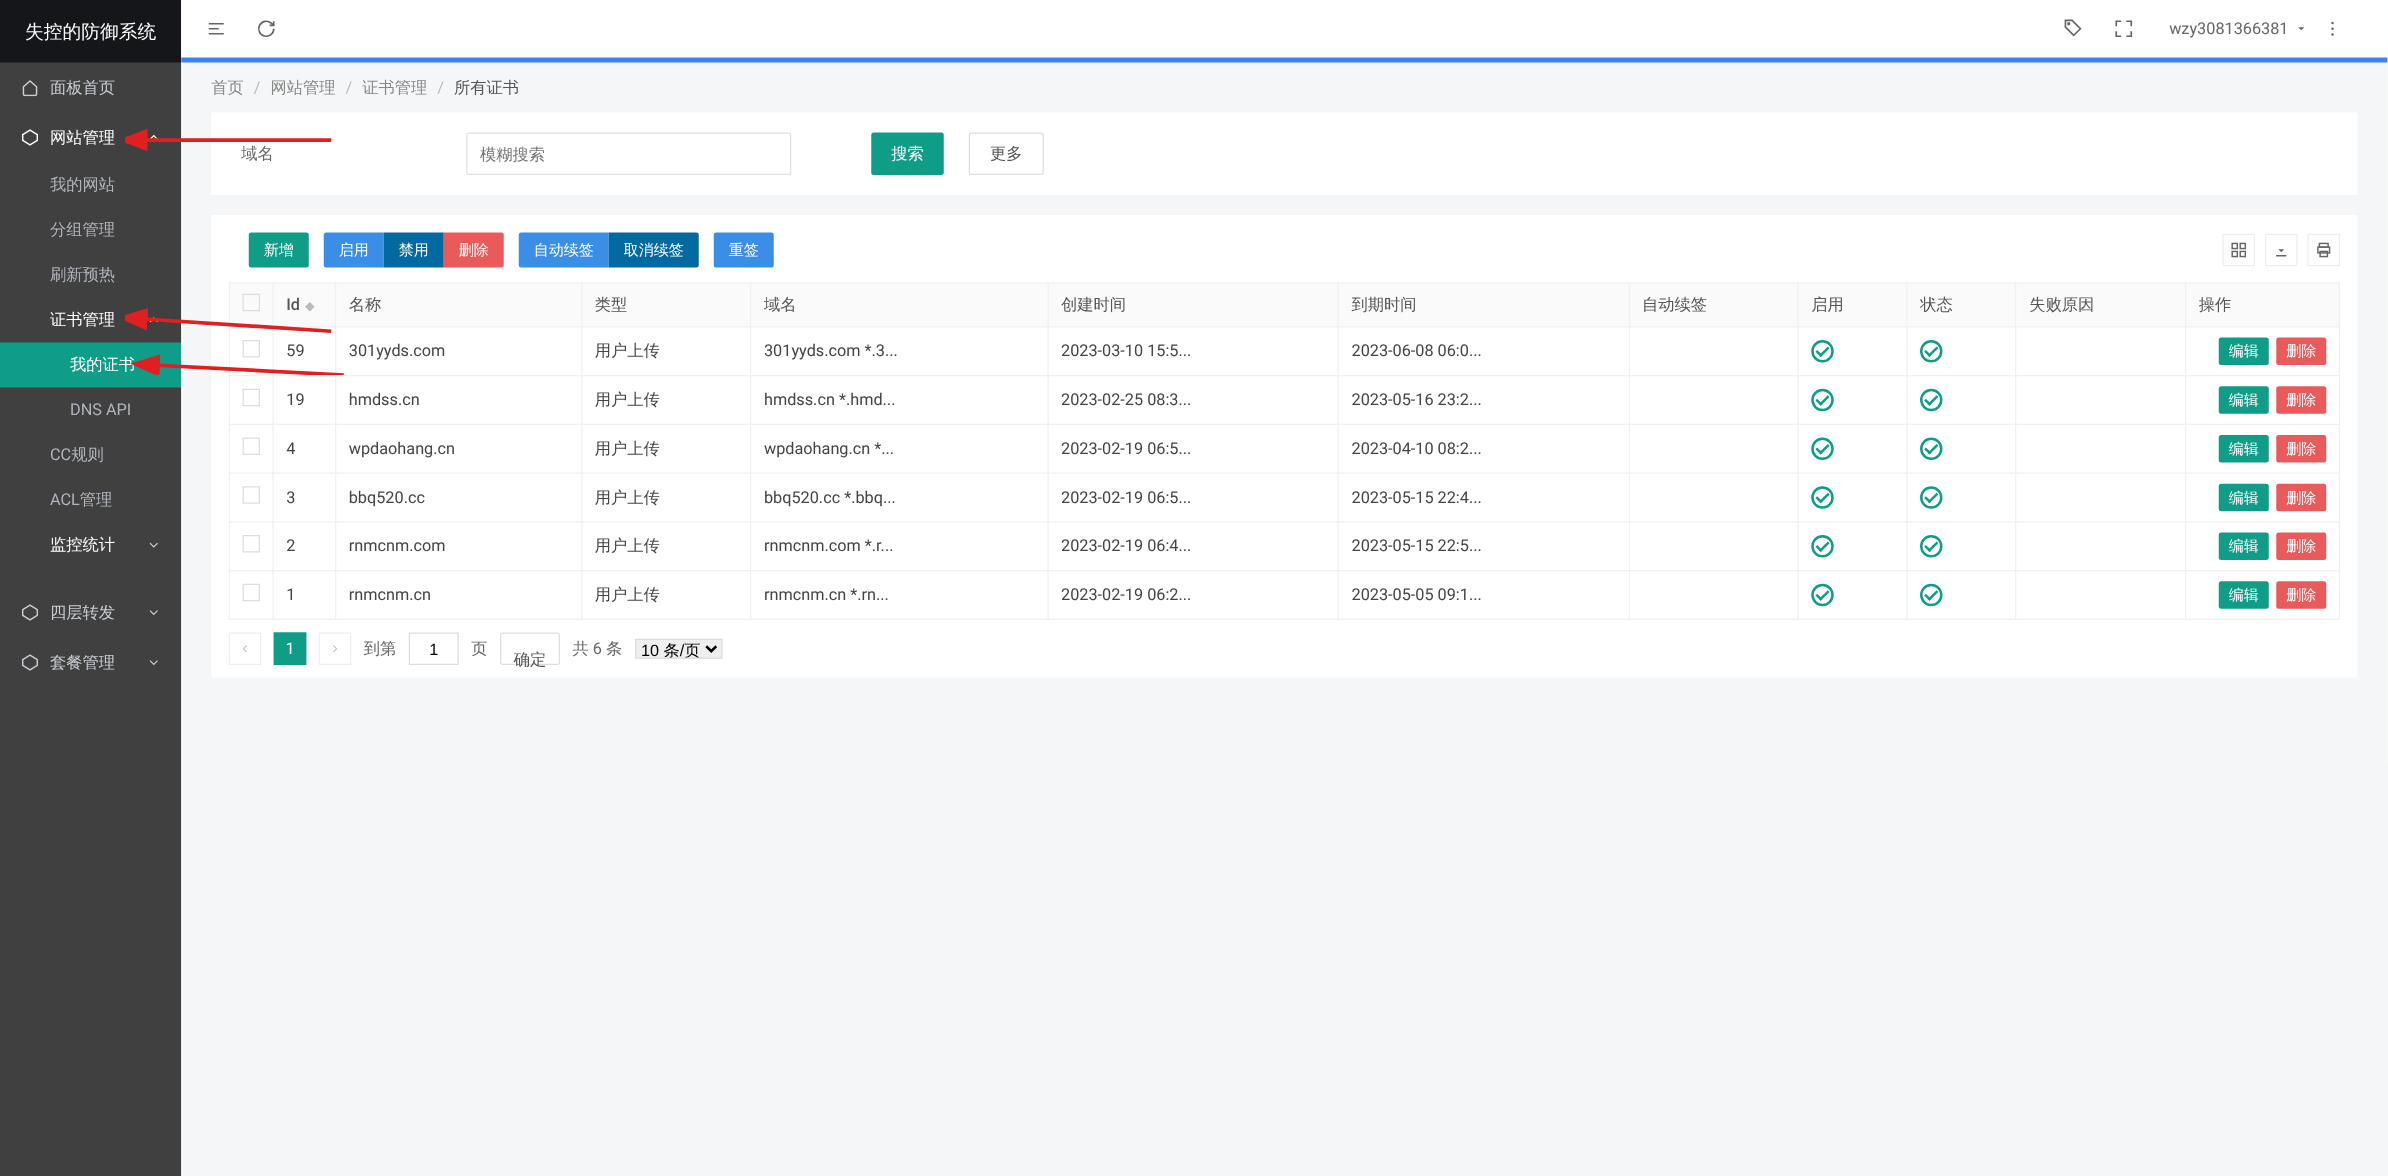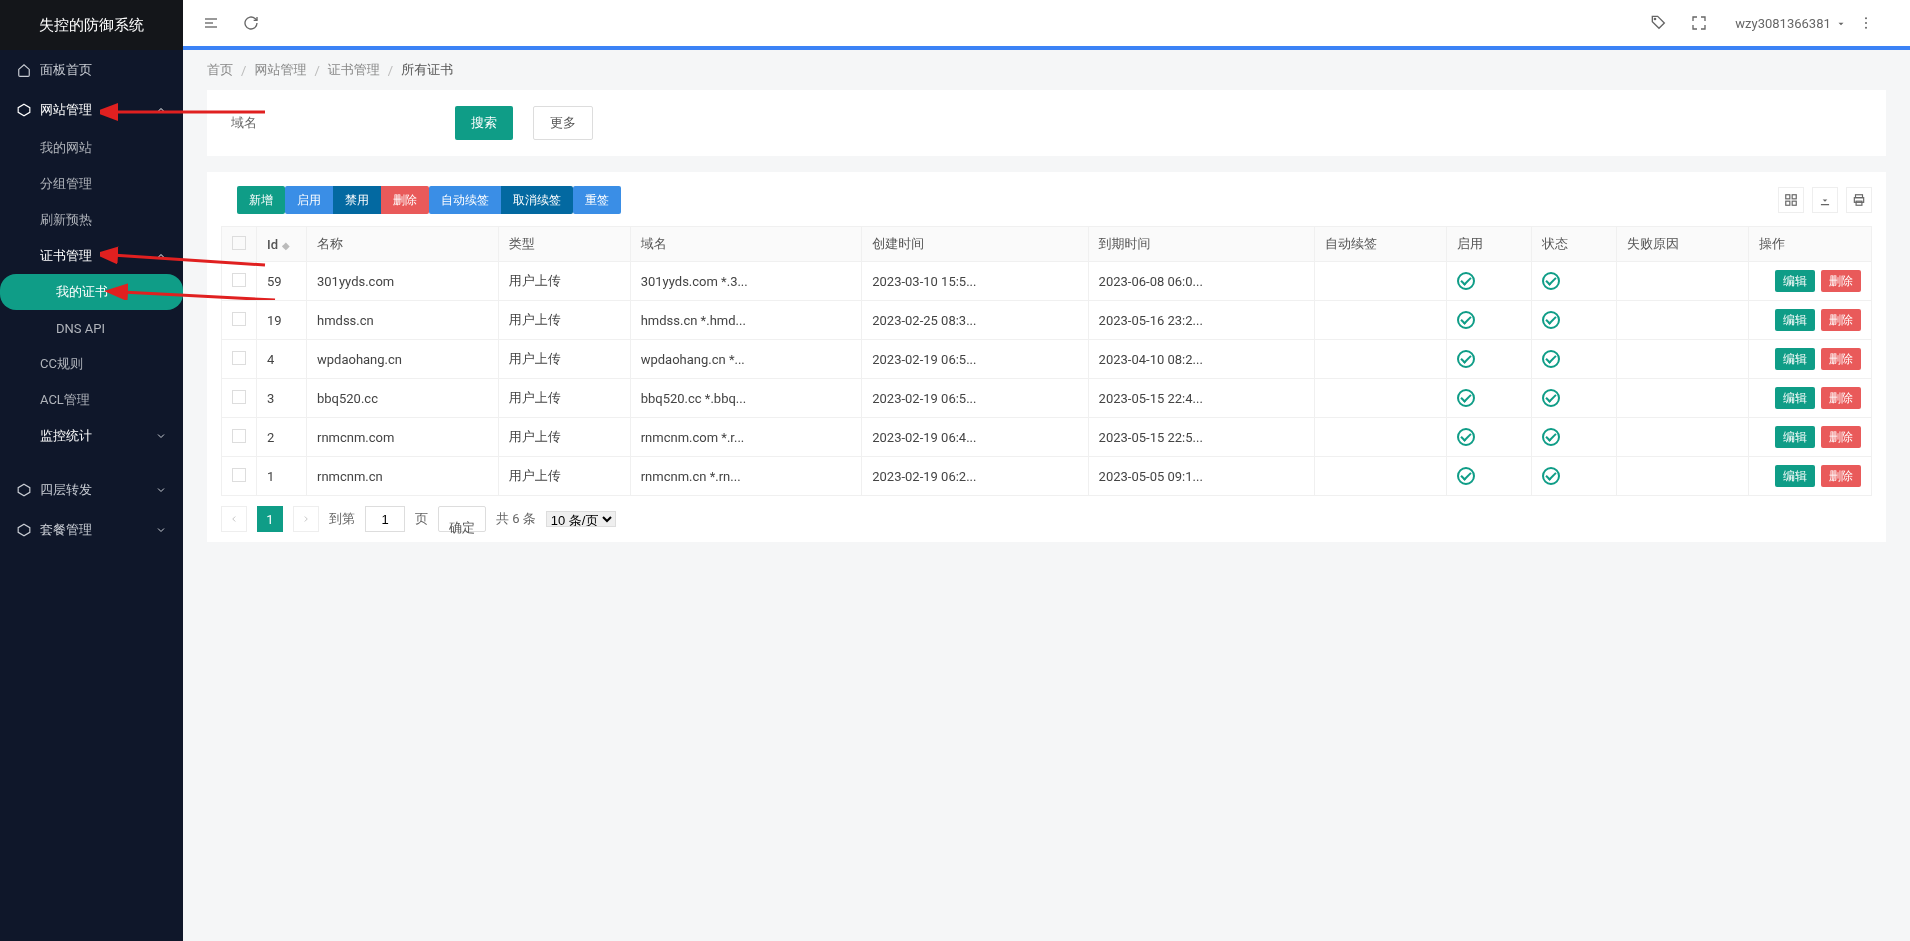--- a/index.html
+++ b/index.html
@@ -1,20 +1,20 @@
 <!DOCTYPE html>
 <html><head>
 <meta charset="utf-8">
 <style>
 * { box-sizing: border-box; margin: 0; padding: 0; }
 body { font-family: -apple-system, BlinkMacSystemFont, "Segoe UI", Roboto, "Helvetica Neue", Arial, "PingFang SC", "Microsoft YaHei", sans-serif; font-size: 13px; color: #333; background: #fff; }
 .app { display: flex; height: 941px; width: 1910px; position: relative; }
 
 
-.sidebar { width: 183px; background: #0f172a; color: #fff; overflow-y: auto; }
+.sidebar { width: 145px; background: #404040; color: #fff; overflow-y: auto; }
 .sidebar-title { height: 50px; display: flex; align-items: center; justify-content: center; font-size: 15px; color: #fff; background: #14161a; }
 .side-item { display: flex; align-items: center; height: 40px; padding: 0 16px; color: #c9cdd4; cursor: pointer; font-size: 13px; position: relative; }
 .side-item .icon { width: 16px; height: 16px; margin-right: 8px; display: inline-flex; align-items: center; justify-content: center; }
 .side-item .chevron { margin-left: auto; }
 .side-sub { padding-left: 40px; height: 36px; display: flex; align-items: center; color: #b0b4bb; cursor: pointer; font-size: 13px; }
 .side-sub.active { background: #0f9d87; color: #fff; }
 .side-sub.bold { color: #fff; font-weight: 500; }
 .side-sub.bold .chevron { margin-left: auto; margin-right: 16px; }
 
 
@@ -36,21 +36,21 @@
 .btn-sm { height: 28px; padding: 0 12px; font-size: 12px; }
 .btn-xs { height: 22px; padding: 0 8px; font-size: 12px; line-height: 22px; border-radius: 2px; color: #fff; cursor: pointer; border: none; }
 .btn-teal { background: #0f9d87; color: #fff; margin-left: 16px; }
 .btn-blue { background: #3a8ee6; color: #fff; }
 .btn-orange { background: #0369a1; color: #fff; }
 .btn-red { background: #e95a5a; color: #fff; }
 .btn-outline { background: #fff; border: 1px solid #ddd; color: #555; }
 
 
 .tablecard { margin: 16px 24px 0 24px; background: #fff; padding: 14px 14px 10px 14px; }
-.toolbar { display: flex; align-items: center; gap: 0; margin-bottom: 12px; }
+.toolbar { display: flex; align-items: center; gap: 12px; margin-bottom: 12px; }
 .toolbar .tb-group { display: flex; }
 .toolbar .tb-group .btn-sm { border-radius: 0; }
 .toolbar .tb-group .btn-sm:first-child { border-radius: 2px 0 0 2px; }
 .toolbar .tb-group .btn-sm:last-child { border-radius: 0 2px 2px 0; }
 .toolbar .right-icons { margin-left: auto; display: flex; gap: 8px; }
 .toolbar .tool-icon { width: 26px; height: 26px; border: 1px solid #eee; display: inline-flex; align-items: center; justify-content: center; color: #666; cursor: pointer; }
 
 table.data { width: 100%; border-collapse: collapse; font-size: 13px; }
 table.data th, table.data td { border: 1px solid #f0f0f0; padding: 8px 10px; text-align: left; white-space: nowrap; overflow: hidden; text-overflow: ellipsis; }
 table.data th { background: #fafafa; color: #555; font-weight: 500; font-size: 13px; }
@@ -107,21 +107,21 @@
     <div class="side-sub">刷新预热</div>
 
     <div class="side-sub bold" style="color:#fff;">
       <span>证书管理</span>
       <span class="chevron">
         <svg width="12" height="12" viewBox="0 0 24 24" fill="none" stroke="#fff" stroke-width="2">
             <polyline points="18 15 12 9 6 15"></polyline>
           </svg>
       </span>
     </div>
-    <div class="side-sub active" style="padding-left:56px;border-radius:16px;">我的证书</div>
+    <div class="side-sub active" style="padding-left:56px;">我的证书</div>
     <div class="side-sub" style="padding-left:56px;">DNS API</div>
 
     <div class="side-sub">CC规则</div>
     <div class="side-sub">ACL管理</div>
     <div class="side-sub bold">
       <span>监控统计</span>
       <span class="chevron">
         <svg width="12" height="12" viewBox="0 0 24 24" fill="none" stroke="#c9cdd4" stroke-width="2">
             <polyline points="6 9 12 15 18 9"></polyline>
           </svg>
@@ -207,20 +207,21 @@
       <span class="sep">/</span>
       <span class="crumb">网站管理</span>
       <span class="sep">/</span>
       <span class="crumb">证书管理</span>
       <span class="sep">/</span>
       <span class="crumb" style="color:#555;">所有证书</span>
     </div>
 
     <div class="searchbar">
       <span class="label">域名</span>
+      <input type="text" placeholder="模糊搜索" style="">
       <div style="width:8px;"></div>
       <button class="btn btn-teal">搜索</button>
       <button class="btn btn-outline">更多</button>
     </div>
 
     <div class="tablecard">
       <div class="toolbar">
         <button class="btn btn-sm btn-teal">新增</button>
         <div class="tb-group">
           <button class="btn btn-sm btn-blue">启用</button>

